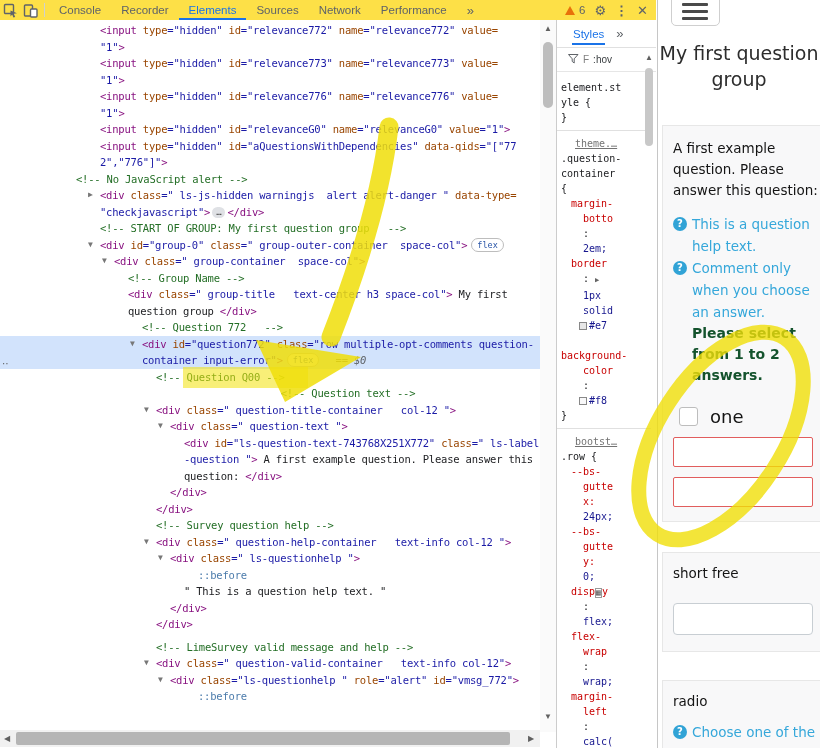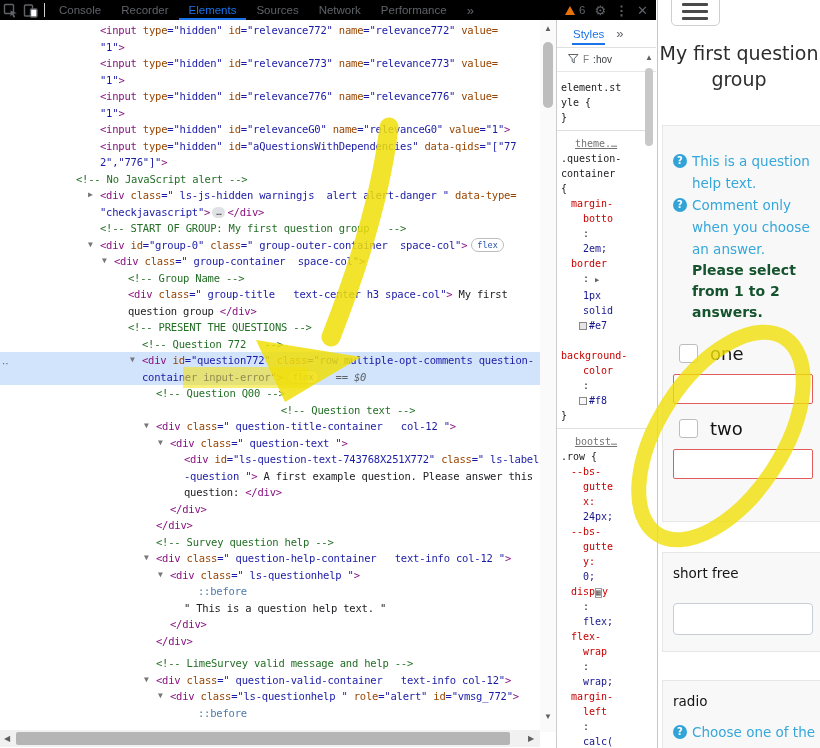--- a/index.html
+++ b/index.html
@@ -1,20 +1,20 @@
 <!DOCTYPE html>
 <html><head>
 <meta charset="utf-8">
 <style>
   html,body{margin:0;padding:0;background:#fff;}
   .screen{position:relative;width:820px;height:748px;overflow:hidden;background:#fff;font-family:"Liberation Sans",sans-serif;}
 
   
   .devtools{position:absolute;left:0;top:0;width:656px;height:748px;background:#fff;}
-  .topbar{position:absolute;left:0;top:0;width:656px;height:20px;display:flex;align-items:center;border-bottom:1px solid #d7d7d7;background:#000000;font-size:11.5px;color:#5f6368;}
+  .topbar{position:absolute;left:0;top:0;width:656px;height:20px;display:flex;align-items:center;border-bottom:1px solid #d7d7d7;background:#fde047;font-size:11.5px;color:#5f6368;}
   .tb-icon{display:flex;align-items:center;justify-content:center;width:20px;height:18px;cursor:pointer;}
   .vsep{width:1px;height:14px;background:#d0d0d0;margin:0 4px;}
   .tabs{display:flex;align-items:stretch;height:20px;}
   .tab{display:flex;align-items:center;padding:0 10px;cursor:pointer;color:#5f6368;}
   .tab.active{color:#1a73e8;box-shadow:inset 0 -2px 0 #1a73e8;}
   .tb-right{margin-left:auto;display:flex;align-items:center;gap:9px;padding-right:8px;}
   .warn{display:flex;align-items:center;gap:4px;cursor:pointer;}
   .warn-tri{width:0;height:0;border-left:5.5px solid transparent;border-right:5.5px solid transparent;border-bottom:9.5px solid #e8710a;}
   .gear,.dots,.close,.more-tabs{font-size:13px;color:#5f6368;cursor:pointer;line-height:1;}
   .dots{font-weight:bold;}
@@ -142,21 +142,20 @@
           <div class="code-line" style="padding-left: 100px;"><span class="tk-s">2","776"]"</span><span class="tk-t">&gt;</span></div>
           <div class="code-line" style="padding-left: 76px;"><span class="tk-c">&lt;!-- No JavaScript alert --&gt;</span></div>
           <div class="code-line" style="padding-left: 100px;"><span class="marker" style="left: 88px;">▶</span><span class="tk-t">&lt;div </span><span class="tk-a">class</span><span class="tk-s">=" ls-js-hidden warningjs  alert alert-danger "</span><span class="tk-x"> </span><span class="tk-a">data-type</span><span class="tk-a">=</span></div>
           <div class="code-line" style="padding-left: 100px;"><span class="tk-s">"checkjavascript"</span><span class="tk-t">&gt;</span><span class="badge-dots">…</span><span class="tk-t">&lt;/div&gt;</span></div>
           <div class="code-line" style="padding-left: 100px;"><span class="tk-c">&lt;!-- START OF GROUP: My first question group   --&gt;</span></div>
           <div class="code-line" style="padding-left: 100px;"><span class="marker" style="left: 88px;">▼</span><span class="tk-t">&lt;div </span><span class="tk-a">id</span><span class="tk-s">="group-0"</span><span class="tk-x"> </span><span class="tk-a">class</span><span class="tk-s">=" group-outer-container  space-col"</span><span class="tk-t">&gt;</span><span class="badge-flex">flex</span></div>
           <div class="code-line" style="padding-left: 114px;"><span class="marker" style="left: 102px;">▼</span><span class="tk-t">&lt;div </span><span class="tk-a">class</span><span class="tk-s">=" group-container  space-col"</span><span class="tk-t">&gt;</span></div>
           <div class="code-line" style="padding-left: 128px;"><span class="tk-c">&lt;!-- Group Name --&gt;</span></div>
           <div class="code-line" style="padding-left: 128px;"><span class="tk-t">&lt;div </span><span class="tk-a">class</span><span class="tk-s">=" group-title   text-center h3 space-col"</span><span class="tk-t">&gt;</span><span class="tk-x"> My first</span></div>
           <div class="code-line" style="padding-left: 128px;"><span class="tk-x">question group </span><span class="tk-t">&lt;/div&gt;</span></div>
-          <div class="code-line" style="padding-left: 128px;"><span class="tk-c">&lt;!-- PRESENT THE QUESTIONS --&gt;</span></div>
           <div class="code-line" style="padding-left: 142px;"><span class="tk-c">&lt;!-- Question 772   --&gt;</span></div>
           <div class="code-line sel" style="padding-left: 142px;"><span class="marker" style="left: 130px;">▼</span><span class="tk-t">&lt;div </span><span class="tk-a">id</span><span class="tk-s">="question772"</span><span class="tk-x"> </span><span class="tk-a">class</span><span class="tk-s">="row multiple-opt-comments question-</span></div>
           <div class="code-line sel" style="padding-left: 142px;"><span class="tk-s">container input-error"</span><span class="tk-t">&gt;</span><span class="badge-flex">flex</span><span class="tk-eq">  == $0</span></div>
           <div class="code-line" style="padding-left: 156px;"><span class="tk-c">&lt;!-- Question Q00 --&gt;</span></div>
           <div class="code-line" style="padding-left: 156px; text-align: center;"><span class="tk-c">&lt;!-- Question text --&gt;</span></div>
           <div class="code-line" style="padding-left: 156px;"><span class="marker" style="left: 144px;">▼</span><span class="tk-t">&lt;div </span><span class="tk-a">class</span><span class="tk-s">=" question-title-container   col-12 "</span><span class="tk-t">&gt;</span></div>
           <div class="code-line" style="padding-left: 170px;"><span class="marker" style="left: 158px;">▼</span><span class="tk-t">&lt;div </span><span class="tk-a">class</span><span class="tk-s">=" question-text "</span><span class="tk-t">&gt;</span></div>
           <div class="code-line" style="padding-left: 184px;"><span class="tk-t">&lt;div </span><span class="tk-a">id</span><span class="tk-s">="ls-question-text-743768X251X772"</span><span class="tk-x"> </span><span class="tk-a">class</span><span class="tk-s">=" ls-label</span></div>
           <div class="code-line" style="padding-left: 184px;"><span class="tk-s">-question "</span><span class="tk-t">&gt;</span><span class="tk-x"> A first example question. Please answer this</span></div>
           <div class="code-line" style="padding-left: 184px;"><span class="tk-x">question: </span><span class="tk-t">&lt;/div&gt;</span></div>
@@ -256,40 +255,37 @@
   <div class="page">
     <div class="hamburger">
       <span class="hb-bar" style="top:12px"></span>
       <span class="hb-bar" style="top:19px"></span>
       <span class="hb-bar" style="top:26px"></span>
     </div>
 
     <div class="group-title">My first question group</div>
 
     <div class="card card1">
+      <div class="qtext">A first example question. Please answer this question:</div>
       <div class="help">
         <span class="qmark">?</span>
         <span>This is a question help text.</span>
       </div>
       <div class="help tight">
         <span class="qmark">?</span>
         <span>
           <span>Comment only when you choose an answer.</span>
           <span class="valid" style="display:block">Please select from 1 to 2 answers.</span>
         </span>
       </div>
       <div class="optrow">
         <span class="checkbox"></span>
         <span class="optlabel">one</span>
       </div>
       <input class="cinput" type="text" value="" style="">
-      <div class="optrow second">
-        <span class="checkbox"></span>
-        <span class="optlabel">two</span>
-      </div>
       <input class="cinput" type="text" value="" style="">
     </div>
 
     <div class="card card2">
       <div class="qlabel">short free</div>
       <input class="ginput" type="text" value="" style="">
     </div>
 
     <div class="card card3">
       <div class="qlabel">radio</div>

